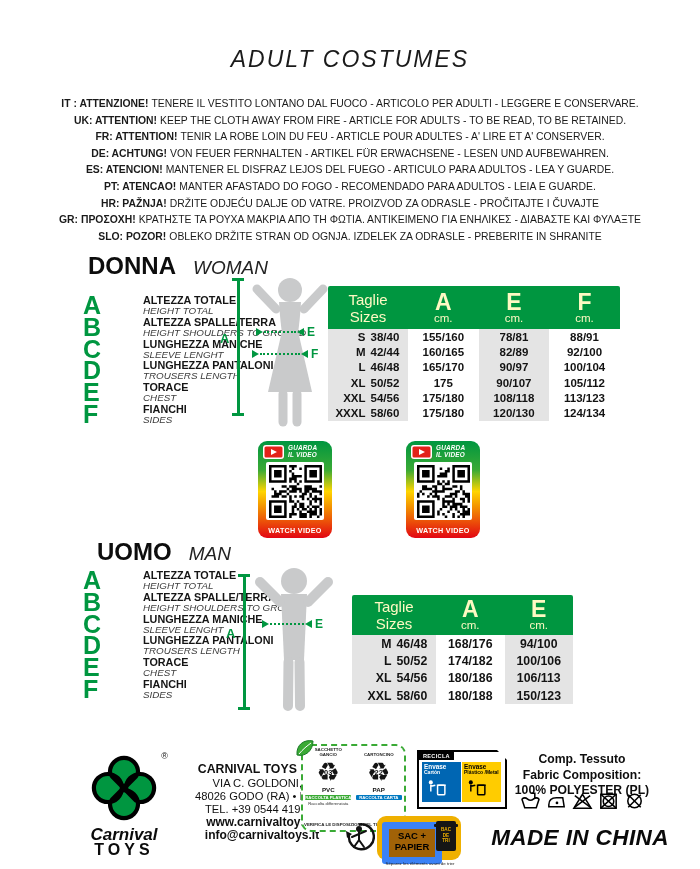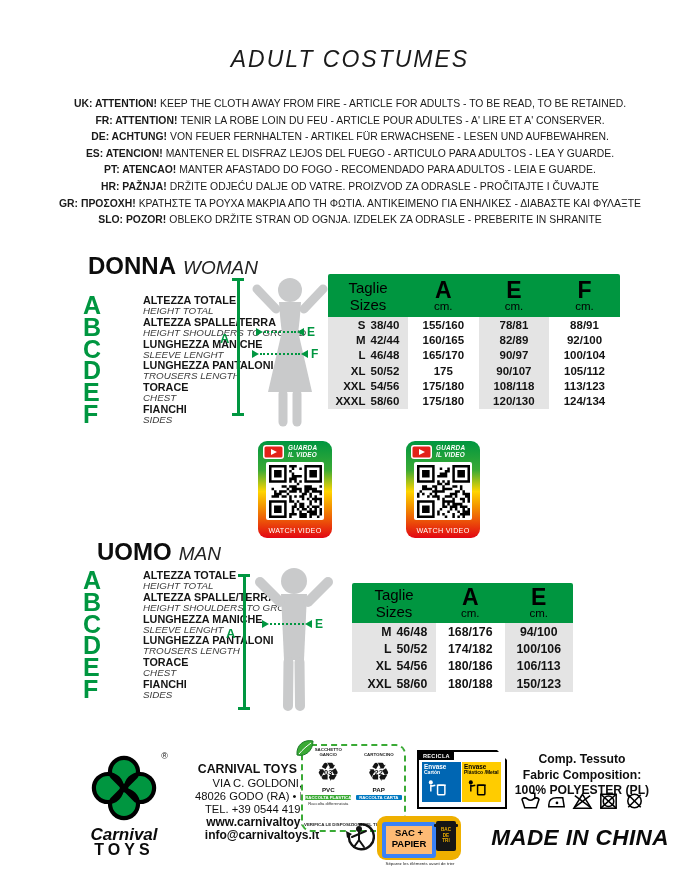--- a/index.html
+++ b/index.html
@@ -12,21 +12,21 @@
   .subtitle{position:absolute;top:46px;left:0;width:700px;text-align:center;
             font-size:23px;font-style:italic;letter-spacing:2px;color:#1a1a1a;}
 
   .warnings{position:absolute;top:96px;left:10px;width:680px;}
   .warning-line{height:16.6px;line-height:16.6px;text-align:center;font-size:10.4px;color:#1a1a1a;white-space:nowrap;}
   .warning-line b{font-weight:700;margin-right:3px;}
 
   
   .sec-head{position:absolute;white-space:nowrap;}
   .sec-head .it{font-size:24px;font-weight:800;color:#0d0d0d;}
-  .sec-head .en{font-size:19px;font-style:italic;font-weight:400;color:#222;margin-left:7px;}
+  .sec-head .en{font-size:19px;font-style:italic;font-weight:400;color:#222;margin-left:17px;}
 
   
   .measure-list{position:absolute;width:250px;}
   .m-item{height:21.8px;display:flex;align-items:flex-start;}
   .m-letter{width:30px;font-size:25px;line-height:21px;font-weight:800;color:#009640;}
   .m-labels{margin-left:30px;}
   .m-it{font-size:10.8px;line-height:11px;font-weight:700;color:#151515;}
   .m-en{font-size:9.8px;line-height:10.4px;font-style:italic;color:#3c3c3c;}
 
   
@@ -36,21 +36,21 @@
   .diag-letter{position:absolute;font-size:13px;font-weight:800;color:#009640;}
   .h-arrow{position:absolute;display:flex;align-items:center;height:10px;}
   .tri{width:0;height:0;border-top:4px solid transparent;border-bottom:4px solid transparent;}
   .tri.l{border-left:7px solid #009640;}
   .tri.r{border-right:7px solid #009640;}
   .dots{border-top:2.5px dotted #009640;margin:0 1px;}
   .h-arrow .lbl{margin-left:3px;font-size:12px;font-weight:800;color:#009640;line-height:10px;}
 
   
   .size-table{position:absolute;}
-  .thead{display:grid;background:#009640;color:#000000;border-radius:2px 2px 0 0;}
+  .thead{display:grid;background:#009640;color:#fef9c3;border-radius:2px 2px 0 0;margin-top:12px;}
   .t-woman .thead,.t-woman .tr{grid-template-columns:80px 70.6px 70.6px 70.6px;}
   .t-man .thead,.t-man .tr{grid-template-columns:84px 68.5px 68.5px;}
   .th{display:flex;flex-direction:column;align-items:center;justify-content:center;}
   .th-sizes span{display:block;font-size:15px;line-height:17px;}
   .th-col .big{font-size:23px;line-height:21px;font-weight:800;}
   .th-col .unit{font-size:11.5px;line-height:11px;}
   .t-woman .thead{height:43px;} .t-man .thead{height:40px;}
   .tr{display:grid;}
   .t-woman .tr{height:15.3px;} .t-man .tr{height:17.3px;}
   .td{display:flex;align-items:center;justify-content:center;
@@ -68,21 +68,21 @@
           box-shadow:0 0 0 1.5px #fff inset;flex:none;}
   .yt-btn:after{content:"";position:absolute;left:8px;top:4px;width:0;height:0;
           border-top:3px solid transparent;border-bottom:3px solid transparent;border-left:6px solid #fff;}
   .qr-top-text{margin-left:4px;color:#fff;font-size:6.4px;line-height:6.6px;
           font-weight:800;font-style:italic;letter-spacing:.2px;}
   .qr-top-text span{display:block;}
   .qr-box{width:58px;height:58px;margin:1px auto 0;background:#fff;border-radius:2px;
           display:flex;align-items:center;justify-content:center;}
   .qr-box svg{width:53px;height:53px;}
   .qr-bottom{position:absolute;bottom:3px;left:0;width:100%;text-align:center;
-          color:#fff;font-size:7.2px;font-weight:400;letter-spacing:.3px;}
+          color:#fff;font-size:7.2px;font-weight:700;letter-spacing:.3px;}
 
   
   .logo-wrap{position:absolute;left:84px;top:753px;width:80px;text-align:center;}
   .logo-reg{position:absolute;right:-4px;top:-2px;font-size:9px;color:#111;}
   .logo-script{font-size:17px;font-weight:800;font-style:italic;line-height:15px;color:#0b0b0b;}
   .logo-toys{font-size:16px;font-weight:800;letter-spacing:4px;line-height:16px;color:#0b0b0b;}
 
   .address{position:absolute;left:186px;top:763px;width:152px;text-align:center;color:#101010;}
   .addr-name{font-size:12.3px;font-weight:800;line-height:13.5px;}
   .addr-line{font-size:11.2px;line-height:13px;}
@@ -113,22 +113,22 @@
   .es-panels{position:absolute;left:3px;top:10px;display:flex;}
   .es-panel{width:39px;height:40px;padding:1px 0 0 2px;box-sizing:border-box;}
   .es-panel.blue{background:#0066b3;color:#fff;}
   .es-panel.yellow{background:#ffcc00;color:#000;margin-left:1px;}
   .es-l1{font-size:6.4px;font-weight:800;line-height:7px;}
   .es-l2{font-size:5px;font-weight:700;line-height:5.5px;height:6px;}
   .es-panel svg{margin-top:3px;}
 
   .triman{position:absolute;left:343px;top:821px;}
   .sac-wrap{position:absolute;left:377px;top:816px;width:84px;height:44px;background:#efb000;border-radius:9px;}
-  .sac-box{position:absolute;left:5px;top:6px;width:46px;height:26px;background:#fdba74;
-      border:4px solid #3b82f6;border-radius:3px;text-align:center;font-size:9.5px;
+  .sac-box{position:absolute;left:5px;top:6px;width:46px;height:26px;background:#a16207;
+      border:7px solid #3b82f6;border-radius:3px;text-align:center;font-size:9.5px;
       font-weight:800;line-height:10.5px;padding-top:2px;box-sizing:content-box;color:#000;}
   .bac-bin{position:absolute;right:5px;top:5px;width:20px;height:30px;background:#151515;
       border-radius:2px;text-align:center;color:#efb000;font-size:4.6px;font-weight:800;line-height:5.6px;padding-top:6px;box-sizing:border-box;}
   .bac-bin:before{content:"";position:absolute;left:-2px;top:3px;width:24px;height:3px;background:#151515;border-radius:1px;}
   .sac-note{position:absolute;left:-12px;top:45px;width:110px;text-align:center;
       font-size:4.4px;color:#222;}
 
   .comp{position:absolute;left:498px;top:752px;width:168px;text-align:center;color:#0d0d0d;}
   .comp div{font-size:12.2px;font-weight:800;line-height:15.5px;}
   .care-row{position:absolute;left:504px;top:791px;width:156px;display:flex;justify-content:center;gap:3px;}
@@ -137,20 +137,23 @@
 </style>
 </head>
 <body>
 
 <div class="page">
 
   <div class="subtitle">ADULT COSTUMES</div>
 
   <div class="warnings">
 
+  <div class="warning-line">
+      <b>IT : ATTENZIONE!</b><span>TENERE IL VESTITO LONTANO DAL FUOCO - ARTICOLO PER ADULTI - LEGGERE E CONSERVARE.</span>
+    </div>
       <div class="warning-line">
       <b>UK: ATTENTION!</b><span>KEEP THE CLOTH AWAY FROM FIRE - ARTICLE FOR ADULTS - TO BE READ, TO BE RETAINED.</span>
     </div>
       <div class="warning-line">
       <b>FR: ATTENTION!</b><span>TENIR LA ROBE LOIN DU FEU - ARTICLE POUR ADULTES  - A' LIRE ET A' CONSERVER.</span>
     </div>
       <div class="warning-line">
       <b>DE: ACHTUNG!</b><span>VON FEUER FERNHALTEN - ARTIKEL FÜR ERWACHSENE  - LESEN UND AUFBEWAHREN.</span>
     </div>
       <div class="warning-line">

